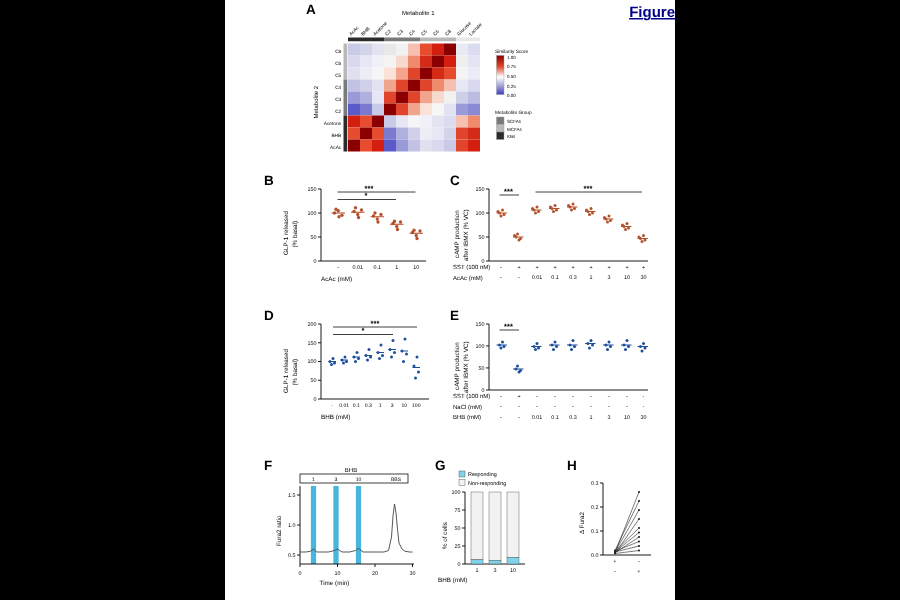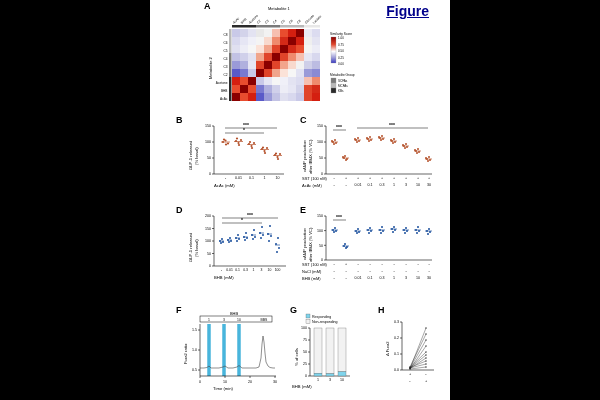--- a/index.html
+++ b/index.html
@@ -1,20 +1,20 @@
 <!DOCTYPE html>
 <html><head>
 <meta charset="utf-8">
 <style>
   html,body{margin:0;padding:0;background:#000;}
   body{width:600px;height:400px;overflow:hidden;font-family:"Liberation Sans",sans-serif;}
   .page{position:relative;width:600px;height:400px;background:#000;}
   .sheet{position:absolute;left:150px;top:0;width:300px;height:400px;background:#fff;}
   .panel-letter{font-weight:bold;font-size:9px;color:#000;position:absolute;}
-  .figtitle{position:absolute;right:21px;top:3px;font-size:14px;font-weight:bold;color:#00008B;text-decoration:underline;}
+  .figtitle{position:absolute;right:0;top:3px;font-size:10px;font-weight:bold;color:#00008B;text-decoration:underline;}
   svg{display:block;}
 </style>
 </head>
 <body>
 
 <div class="page">
   <div class="sheet">
 
     <div class="figtitle">Figure</div>
 

